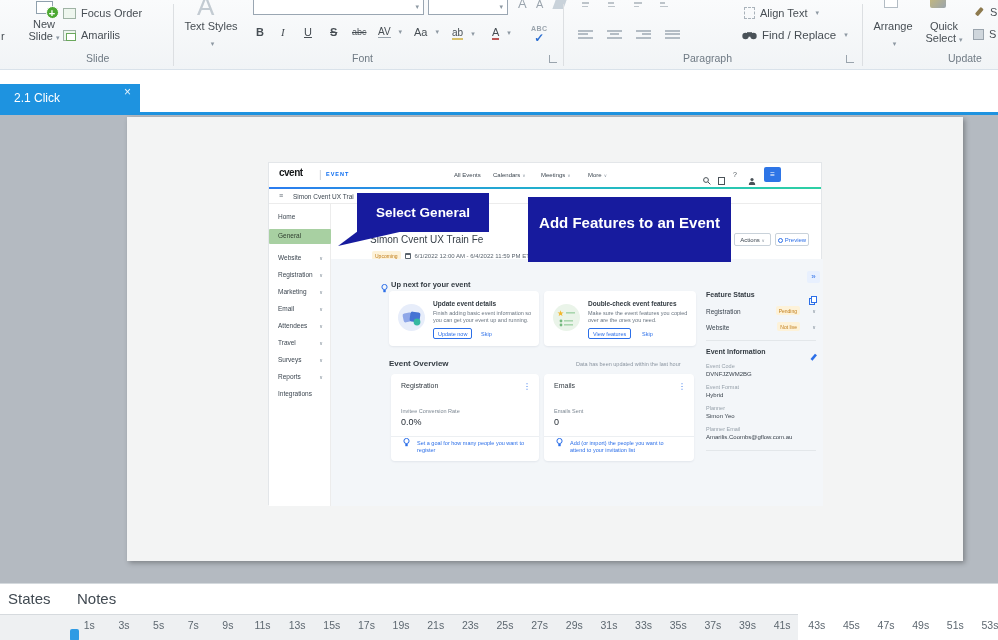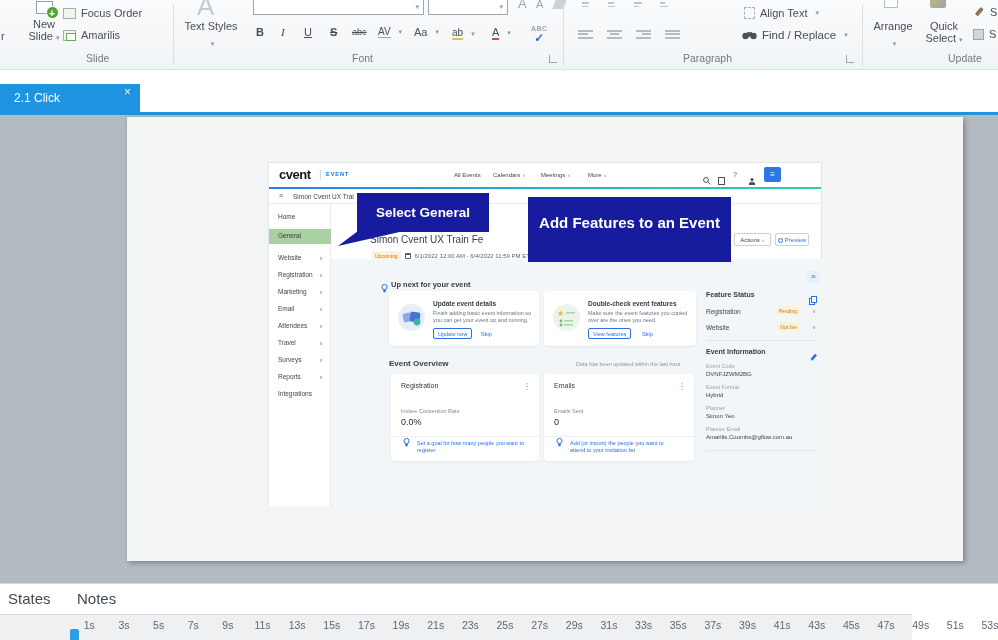--- a/index.html
+++ b/index.html
@@ -39,21 +39,21 @@
   .slide-tab .x{position:absolute;right:9px;top:2px;font-size:12px;line-height:12px;color:#e8f4fd;cursor:pointer}
   .accent{position:absolute;left:0;top:112px;width:998px;height:3px;background:#1e93e0}
 
   
   .canvas{position:absolute;left:0;top:115px;width:998px;height:468px;background:#b4bac1}
   .slide{position:absolute;left:127px;top:2px;width:836px;height:444px;background:#f3f4f4;box-shadow:2px 2px 5px rgba(0,0,0,.3)}
 
   
   .shot{position:absolute;left:141px;top:45px;width:554px;height:343px;background:#fff;border:1px solid #e3e6e9;font-family:"Liberation Sans",sans-serif}
   .shot .hdr{position:absolute;left:0;top:0;width:100%;height:24px;background:#fff}
-  .logo{position:absolute;left:10px;top:4px;font-size:13px;font-weight:bold;letter-spacing:-.5px;color:#16181a}
+  .logo{position:absolute;left:10px;top:4px;font-size:10px;font-weight:bold;letter-spacing:-.5px;color:#16181a}
   .logo-sep{position:absolute;left:50px;top:6px;font-size:10px;color:#c6ccd2}
   .logo-suf{position:absolute;left:57px;top:8px;font-size:5.5px;font-weight:bold;letter-spacing:1px;color:#0b6cf0}
   .nav-it{position:absolute;top:9px;font-size:6px;color:#3c4650;white-space:nowrap}
   .nav-it .ch{font-size:4.5px;color:#8d98a2;margin-left:2px}
   .hic{position:absolute;top:8px}
   .hdr-btn{position:absolute;left:495px;top:4px;width:17px;height:15px;background:#2e75e6;border-radius:2px;color:#fff;font-size:8px;text-align:center;line-height:15px}
   .grad{position:absolute;left:0;top:24px;width:100%;height:2px;background:linear-gradient(90deg,#2b7cf0,#21b5c9 55%,#2ed0a4)}
   .crumb{position:absolute;left:0;top:26px;width:100%;height:15px;background:#fff;border-bottom:1px solid #ececec}
   .crumb .h{position:absolute;left:10px;top:3px;font-size:7px;color:#5a646e}
   .crumb .t{position:absolute;left:24px;top:4px;font-size:6.5px;color:#3c4650;white-space:nowrap}
@@ -97,21 +97,21 @@
   
   .callout{position:absolute;background:#171b9e;color:#fff;font-weight:bold;text-align:center;z-index:6}
   .c1{left:230px;top:76px;width:132px;height:39px;font-size:13.5px;line-height:39px}
   .c2{left:401px;top:80px;width:203px;height:65px;font-size:15px;line-height:15px;padding-top:18px}
   .tail{position:absolute;left:203px;top:113px;z-index:6}
 
   
   .bsep{position:absolute;left:0;top:583px;width:998px;height:1px;background:#d4d9dd}
   .ptabs{position:absolute;left:0;top:584px;width:998px;height:30px;background:#fff}
   .ptab{position:absolute;top:6px;font-size:15px;color:#414a52}
-  .ruler{position:absolute;left:0;top:614px;width:912px;height:26px;background:#eef0f2;border-top:1px solid #d6dade}
+  .ruler{position:absolute;left:0;top:614px;width:798px;height:26px;background:#eef0f2;border-top:1px solid #d6dade}
   .ticks{position:absolute;left:72px;top:4px;width:926px;display:flex;overflow:hidden}
   .tick{flex:0 0 34.65px;text-align:center;font-size:10.5px;color:#5d6770}
   .playhead{position:absolute;left:70px;top:14px;width:9px;height:12px;background:#2f9be4;border-radius:2px}
 </style>
 </head>
 <body>
 
 <div class="ribbon">
   <span class="abs rtxt" style="left:1px;top:30px">r</span>
 

